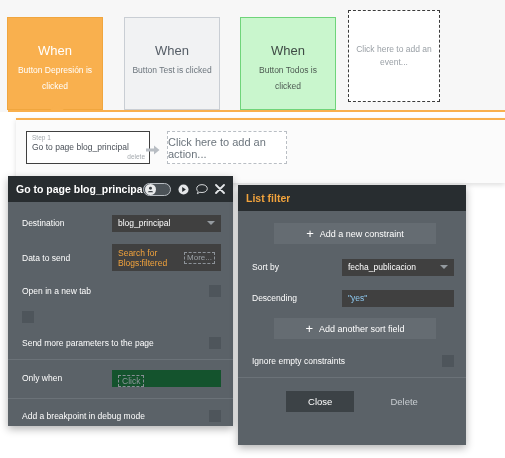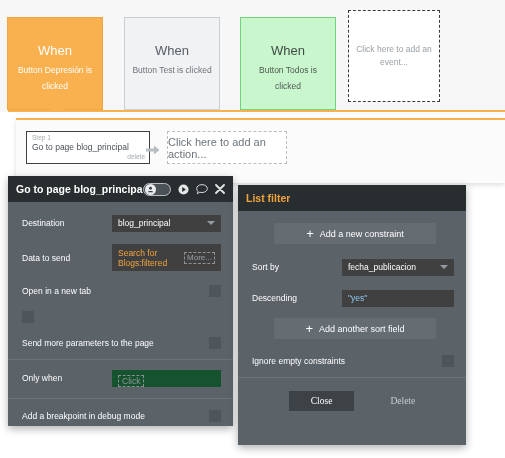--- a/index.html
+++ b/index.html
@@ -163,21 +163,21 @@
 
   .wide-btn {
     background: #656c72; height: 21px; margin: 0 30px 12px 36px;
     display: flex; align-items: center; justify-content: center; gap: 6px;
     font-size: 9px; color: #ffffff;
   }
   .plus-sign { font-size: 13px; line-height: 13px; color: #ffffff; }
 
   .footer-bar {
     display: flex; align-items: center; justify-content: center; gap: 36px;
-    margin-top: 6px; padding-top: 6px; font-family: Liberation Serif, serif;
+    margin-top: 6px; padding-top: 6px;
   }
   .btn-close {
     background: #3c4246; color: #ffffff; font-size: 9.5px;
     padding: 5px 22px;
   }
   .btn-delete { color: #c8cdd1; font-size: 9.5px; }
 </style>
 </head>
 <body>
 

